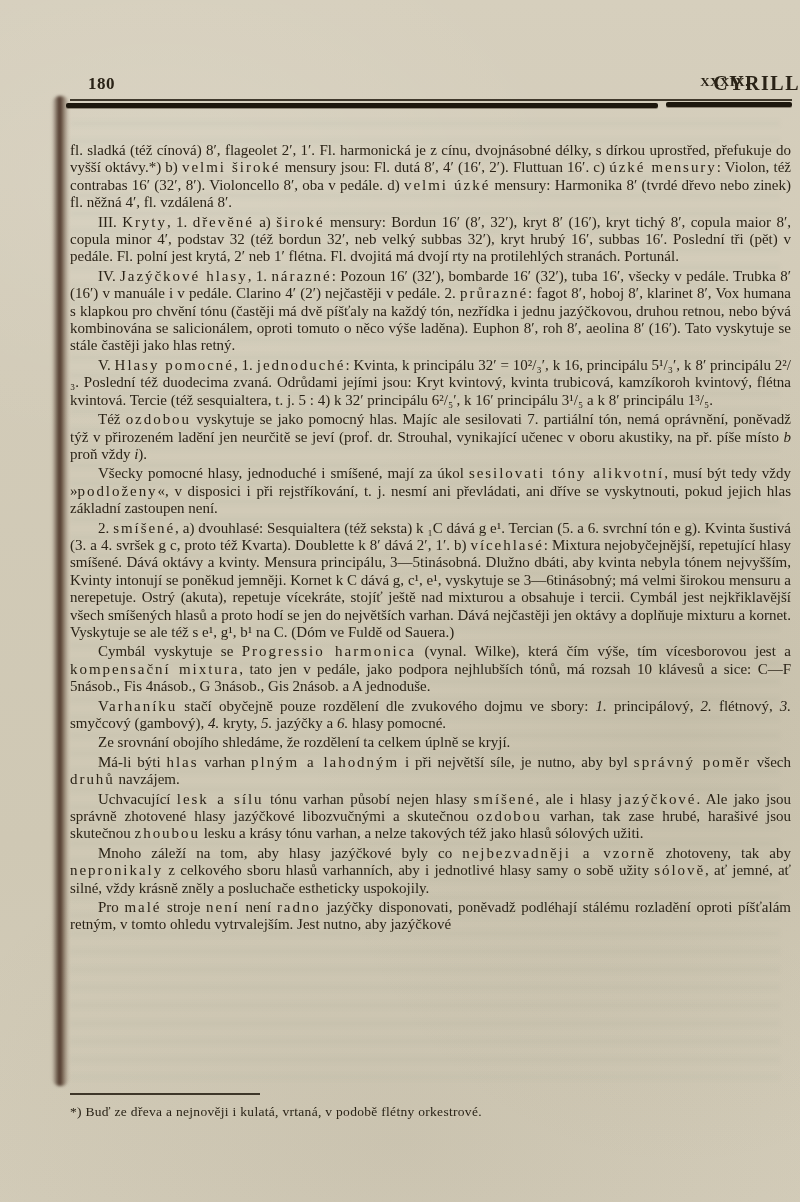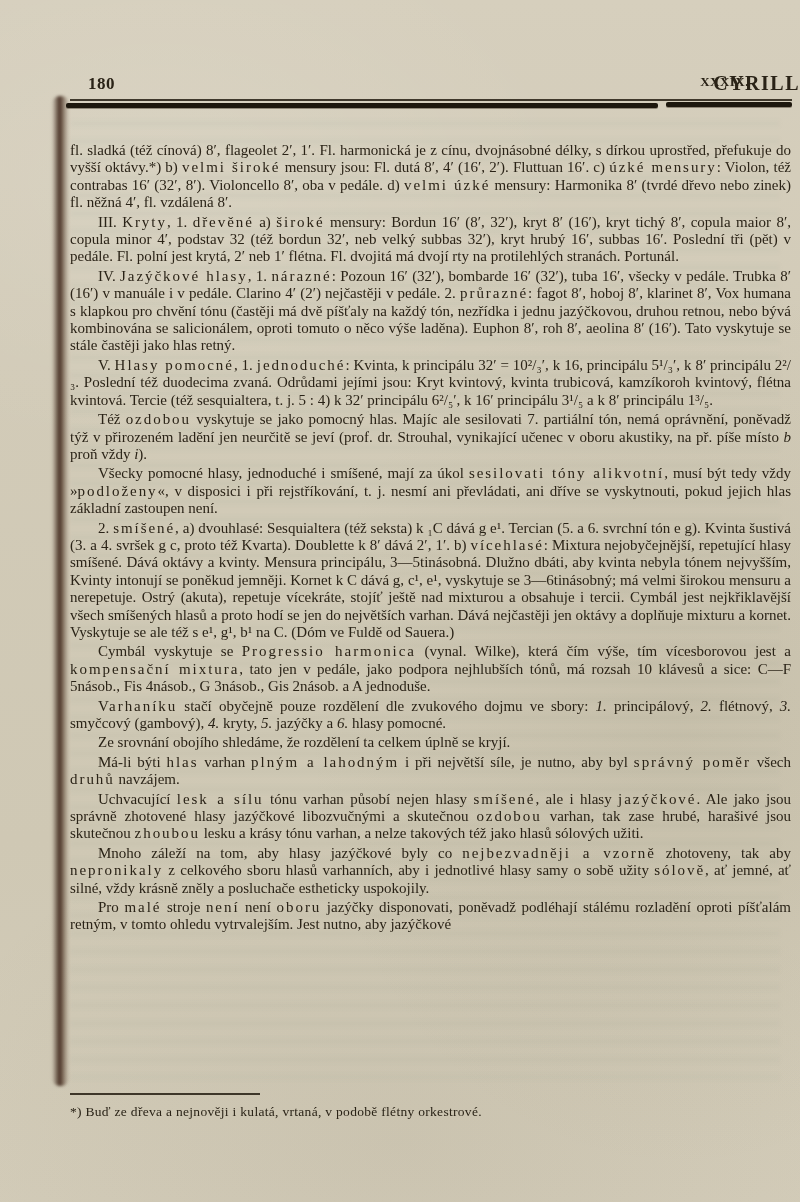--- a/index.html
+++ b/index.html
@@ -85,21 +85,21 @@
       <p class="para ind"><span>V. </span><span class="sp">Hlasy pomocné</span><span>, 1. </span><span class="sp">jednoduché</span><span>: Kvinta, k principálu 32′ = 10²/₃′, k 16, principálu 5¹/₃′, k 8′ principálu 2²/₃. Poslední též duodecima zvaná. Odrůdami jejími jsou: Kryt kvintový, kvinta trubicová, kamzíkoroh kvintový, flétna kvintová. Tercie (též sesquialtera, t. j. 5 : 4) k 32′ principálu 6²/₅′, k 16′ principálu 3¹/₅ a k 8′ principálu 1³/₅.</span></p>
       <p class="para ind"><span>Též </span><span class="sp">ozdobou</span><span> vyskytuje se jako pomocný hlas. Majíc ale sesilovati 7. partiální tón, nemá oprávnění, poněvadž týž v přirozeném ladění jen neurčitě se jeví (prof. dr. Strouhal, vynikající učenec v oboru akustiky, na př. píše místo </span><span class="i">b</span><span> proň vždy </span><span class="i">i</span><span>).</span></p>
       <p class="para ind"><span>Všecky pomocné hlasy, jednoduché i smíšené, mají za úkol </span><span class="sp">sesilovati tóny alikvotní</span><span>, musí být tedy vždy »</span><span class="sp">podloženy</span><span>«, v disposici i při rejstříkování, t. j. nesmí ani převládati, ani dříve se vyskytnouti, pokud jejich hlas základní zastoupen není.</span></p>
       <p class="para ind"><span>2. </span><span class="sp">smíšené</span><span>, a) dvouhlasé: Sesquialtera (též seksta) k ₁C dává g e¹. Tercian (5. a 6. svrchní tón e g). Kvinta šustivá (3. a 4. svršek g c, proto též Kvarta). Doublette k 8′ dává 2′, 1′. b) </span><span class="sp">vícehlasé</span><span>: Mixtura nejobyčejnější, repetující hlasy smíšené. Dává oktávy a kvinty. Mensura principálu, 3—5tinásobná. Dlužno dbáti, aby kvinta nebyla tónem nejvyšším, Kvinty intonují se poněkud jemněji. Kornet k C dává g, c¹, e¹, vyskytuje se 3—6tinásobný; má velmi širokou mensuru a nerepetuje. Ostrý (akuta), repetuje vícekráte, stojíť ještě nad mixturou a obsahuje i tercii. Cymbál jest nejkřiklavější všech smíšených hlasů a proto hodí se jen do největších varhan. Dává nejčastěji jen oktávy a doplňuje mixturu a kornet. Vyskytuje se ale též s e¹, g¹, b¹ na C. (Dóm ve Fuldě od Sauera.)</span></p>
       <p class="para ind"><span>Cymbál vyskytuje se </span><span class="sp">Progressio harmonica</span><span> (vynal. Wilke), která čím výše, tím vícesborovou jest a </span><span class="sp">kompensační mixtura</span><span>, tato jen v pedále, jako podpora nejhlubších tónů, má rozsah 10 klávesů a sice: C—F 5násob., Fis 4násob., G 3násob., Gis 2násob. a A jednoduše.</span></p>
       <p class="para ind"><span class="sp">Varhaníku</span><span> stačí obyčejně pouze rozdělení dle zvukového dojmu ve sbory: </span><span class="i">1.</span><span> principálový, </span><span class="i">2.</span><span> flétnový, </span><span class="i">3.</span><span> smyčcový (gambový), </span><span class="i">4.</span><span> kryty, </span><span class="i">5.</span><span> jazýčky a </span><span class="i">6.</span><span> hlasy pomocné.</span></p>
       <p class="para ind"><span>Ze srovnání obojího shledáme, že rozdělení ta celkem úplně se kryjí.</span></p>
       <p class="para ind"><span>Má-li býti </span><span class="sp">hlas</span><span> varhan </span><span class="sp">plným a lahodným</span><span> i při největší síle, je nutno, aby byl </span><span class="sp">správný poměr</span><span> všech </span><span class="sp">druhů</span><span> navzájem.</span></p>
       <p class="para ind"><span>Uchvacující </span><span class="sp">lesk a sílu</span><span> tónu varhan působí nejen hlasy </span><span class="sp">smíšené</span><span>, ale i hlasy </span><span class="sp">jazýčkové</span><span>. Ale jako jsou správně zhotovené hlasy jazýčkové libozvučnými a skutečnou </span><span class="sp">ozdobou</span><span> varhan, tak zase hrubé, harašivé jsou skutečnou </span><span class="sp">zhoubou</span><span> lesku a krásy tónu varhan, a nelze takových též jako hlasů sólových užiti.</span></p>
       <p class="para ind"><span>Mnoho záleží na tom, aby hlasy jazýčkové byly co </span><span class="sp">nejbezvadněji a vzorně</span><span> zhotoveny, tak aby </span><span class="sp">nepronikaly</span><span> z celkového sboru hlasů varhanních, aby i jednotlivé hlasy samy o sobě užity </span><span class="sp">sólově</span><span>, ať jemné, ať silné, vždy krásně zněly a posluchače estheticky uspokojily.</span></p>
-      <p class="para ind"><span>Pro </span><span class="sp">malé</span><span> stroje </span><span class="sp">není</span><span> není </span><span class="sp">oboru</span><span> jazýčky disponovati, poněvadž podléhají stálému rozladění oproti píšťalám retným, v tomto ohledu vytrvalejším. Jest nutno, aby jazýčkové</span></p>
+      <p class="para ind"><span>Pro </span><span class="sp">malé</span><span> stroje </span><span class="sp">není</span><span> není </span><span class="sp">radno</span><span> jazýčky disponovati, poněvadž podléhají stálému rozladění oproti píšťalám retným, v tomto ohledu vytrvalejším. Jest nutno, aby jazýčkové</span></p>
     </div>
 
   <div class="footnote-block">
     <div class="footnote-rule"></div>
     <div class="footnote-text">*) Buď ze dřeva a nejnověji i kulatá, vrtaná, v podobě flétny orkestrové.</div>
   </div>
 
 </div>
 
 </body></html>

